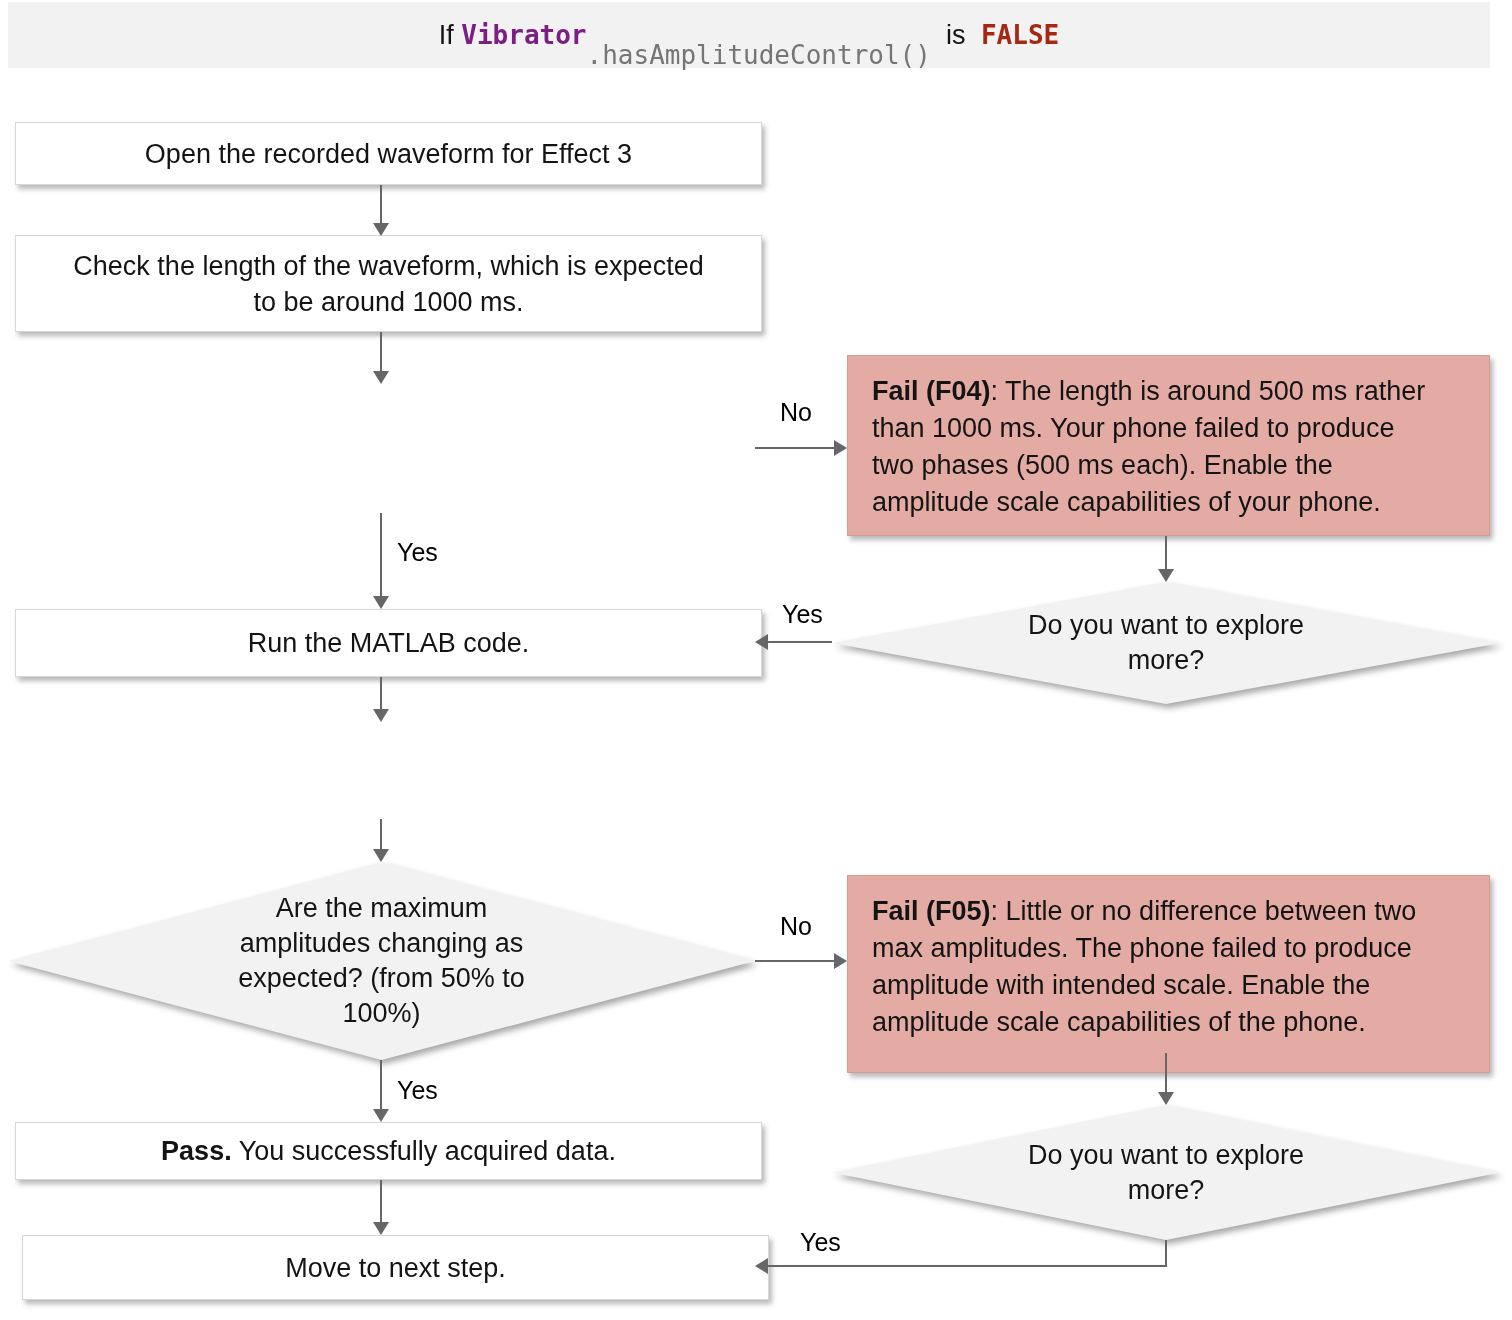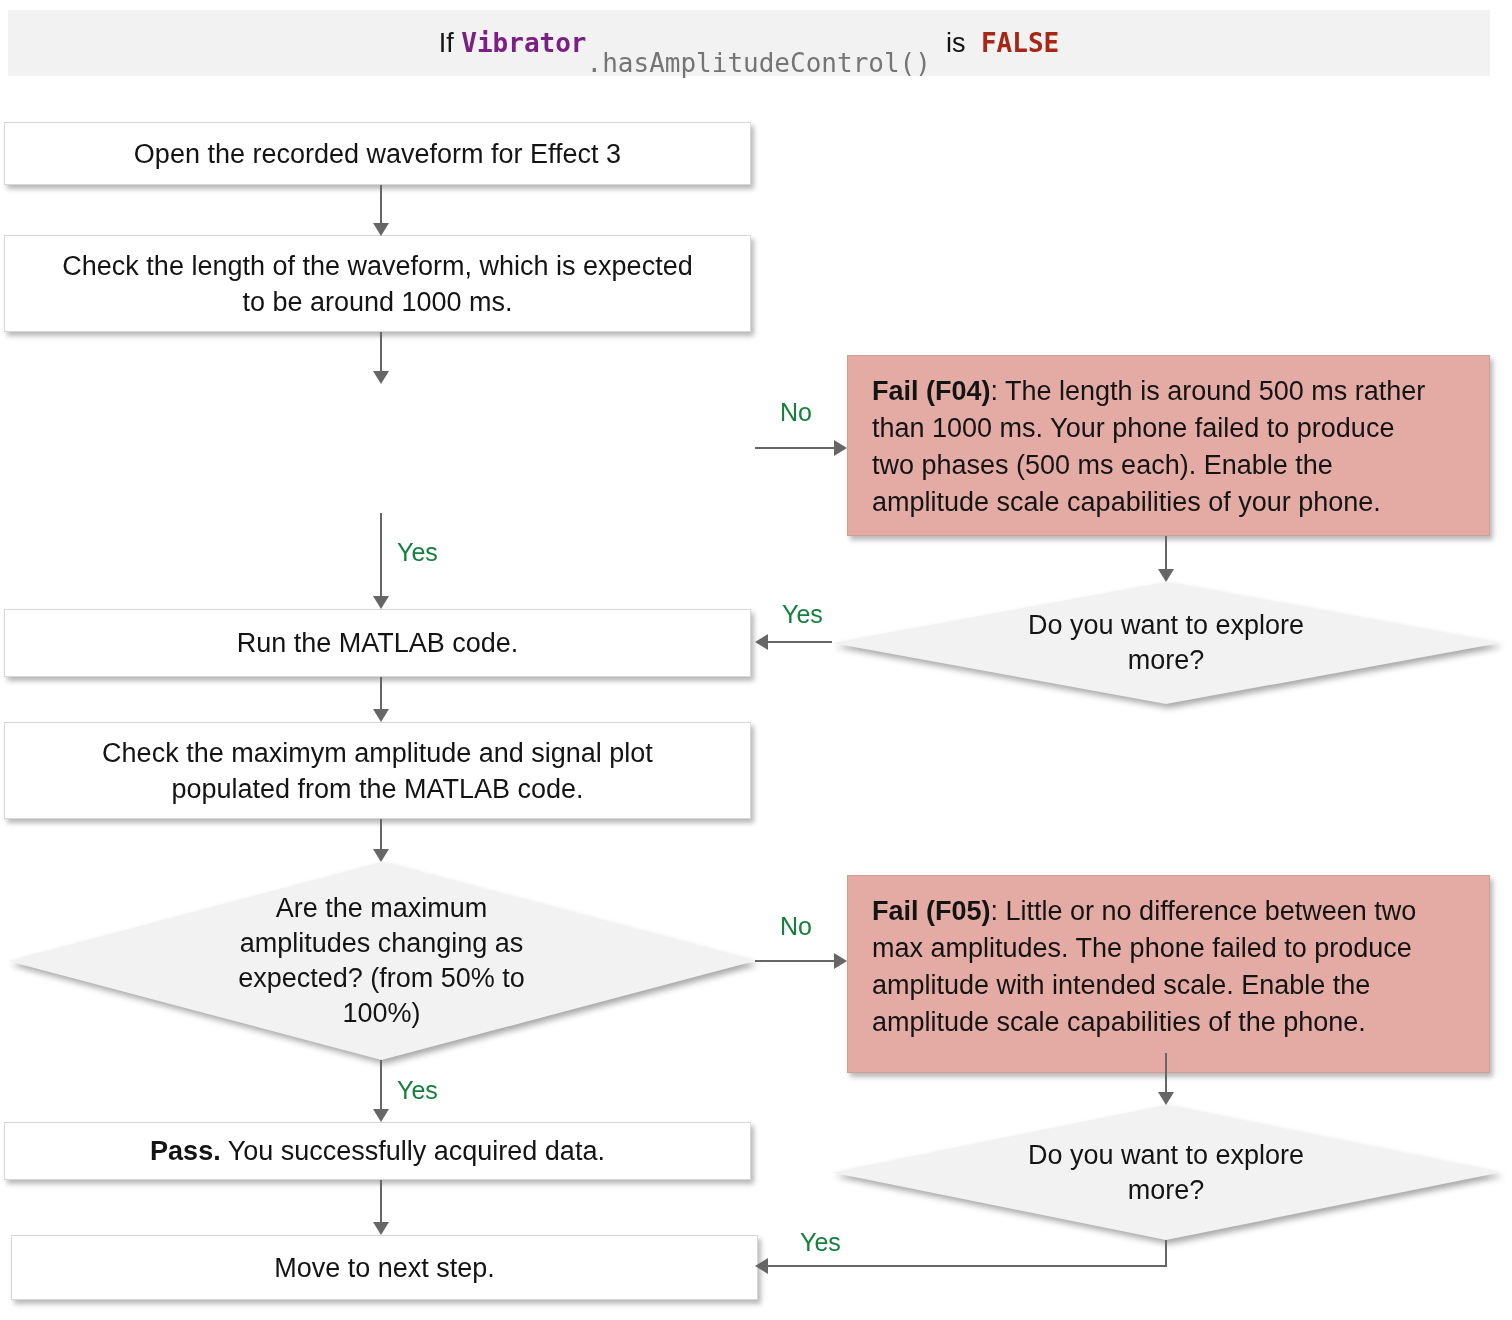--- a/index.html
+++ b/index.html
@@ -12,31 +12,31 @@
     --code-purple:#7b2082;
     --code-red:#a52714;
     --text:#141414;
   }
   html,body{margin:0;padding:0;background:#ffffff;}
   .stage{
     position:relative;width:1512px;height:1320px;overflow:hidden;
     font-family:"Liberation Sans","DejaVu Sans",sans-serif;color:var(--text);
   }
   .banner{
-    position:absolute;left:8px;top:10px;width:1482px;height:66px;
+    position:absolute;left:8px;top:2px;width:1482px;height:66px;
     background:var(--banner-bg);
     display:flex;align-items:center;justify-content:center;
     font-size:27px;white-space:pre;
   }
   .mono{font-family:"DejaVu Sans Mono","Liberation Mono",monospace;font-size:26px;}
   .kw{color:var(--code-purple);font-weight:700;}
   .gray{color:#757575;margin-top:40px;}
   .falsetok{color:var(--code-red);font-weight:700;margin-left:8px;}
   .box{
-    position:absolute;left:4px;width:747px;background:#ffffff;
+    position:absolute;left:15px;width:747px;background:#ffffff;
     border:1px solid var(--box-border);
     box-shadow:3px 4px 5px rgba(0,0,0,.28);
     display:flex;align-items:center;justify-content:center;
     text-align:center;font-size:27px;line-height:36px;box-sizing:border-box;
   }
   .box .txt{white-space:pre-line;}
   .fail{
     position:absolute;left:847px;width:643px;background:var(--fail-bg);
     border:1px solid var(--fail-border);
     box-shadow:3px 4px 5px rgba(0,0,0,.28);
@@ -57,21 +57,21 @@
   .hline{position:absolute;height:2px;background:var(--arrow);}
   .ah-down{position:absolute;width:0;height:0;
     border-left:8px solid transparent;border-right:8px solid transparent;
     border-top:13px solid var(--arrow);}
   .ah-right{position:absolute;width:0;height:0;
     border-top:8px solid transparent;border-bottom:8px solid transparent;
     border-left:13px solid var(--arrow);}
   .ah-left{position:absolute;width:0;height:0;
     border-top:8px solid transparent;border-bottom:8px solid transparent;
     border-right:13px solid var(--arrow);}
-  .elabel{position:absolute;font-size:25px;color:#15803d;}
+  .elabel{position:absolute;font-size:25px;color:#000000;}
 </style>
 </head>
 <body>
 
 <div class="stage">
 
   <div class="banner">
     <span>If </span><span class="mono kw">Vibrator</span><span class="mono gray">.hasAmplitudeControl()</span><span>  is </span><span class="mono falsetok">FALSE</span>
   </div>
 
@@ -82,24 +82,20 @@
   <div class="box" style="top:235px;height:97px;">
     <span class="txt">Check the length of the waveform, which is expected
 to be around 1000 ms.</span>
   </div>
 
 
   <div class="box" style="top:609px;height:68px;">
     <span class="txt">Run the MATLAB code.</span>
   </div>
 
-  <div class="box" style="top:722px;height:97px;">
-    <span class="txt">Check the maximym amplitude and signal plot
-populated from the MATLAB code.</span>
-  </div>
 
   <div class="dwrap" style="left:8px;top:862px;width:747px;height:198px;">
     <div class="diamond">
       <span class="txt">Are the maximum
 amplitudes changing as
 expected? (from 50% to
 100%)</span>
     </div>
   </div>
 

